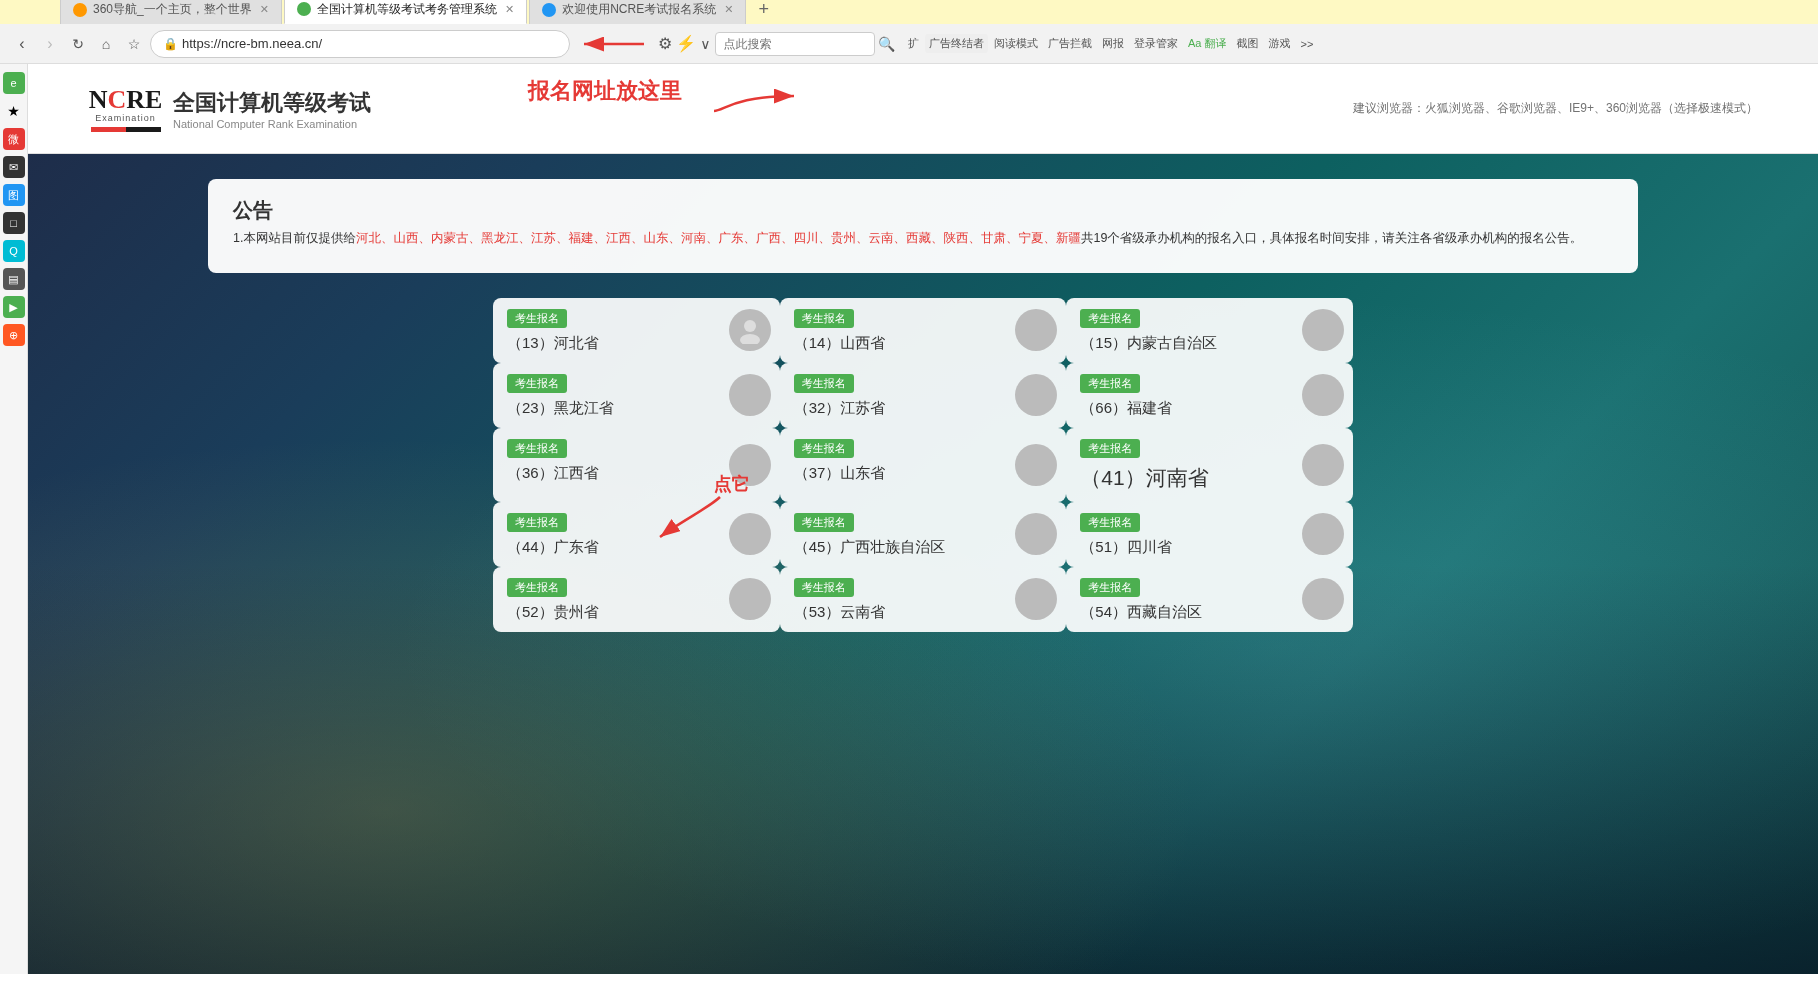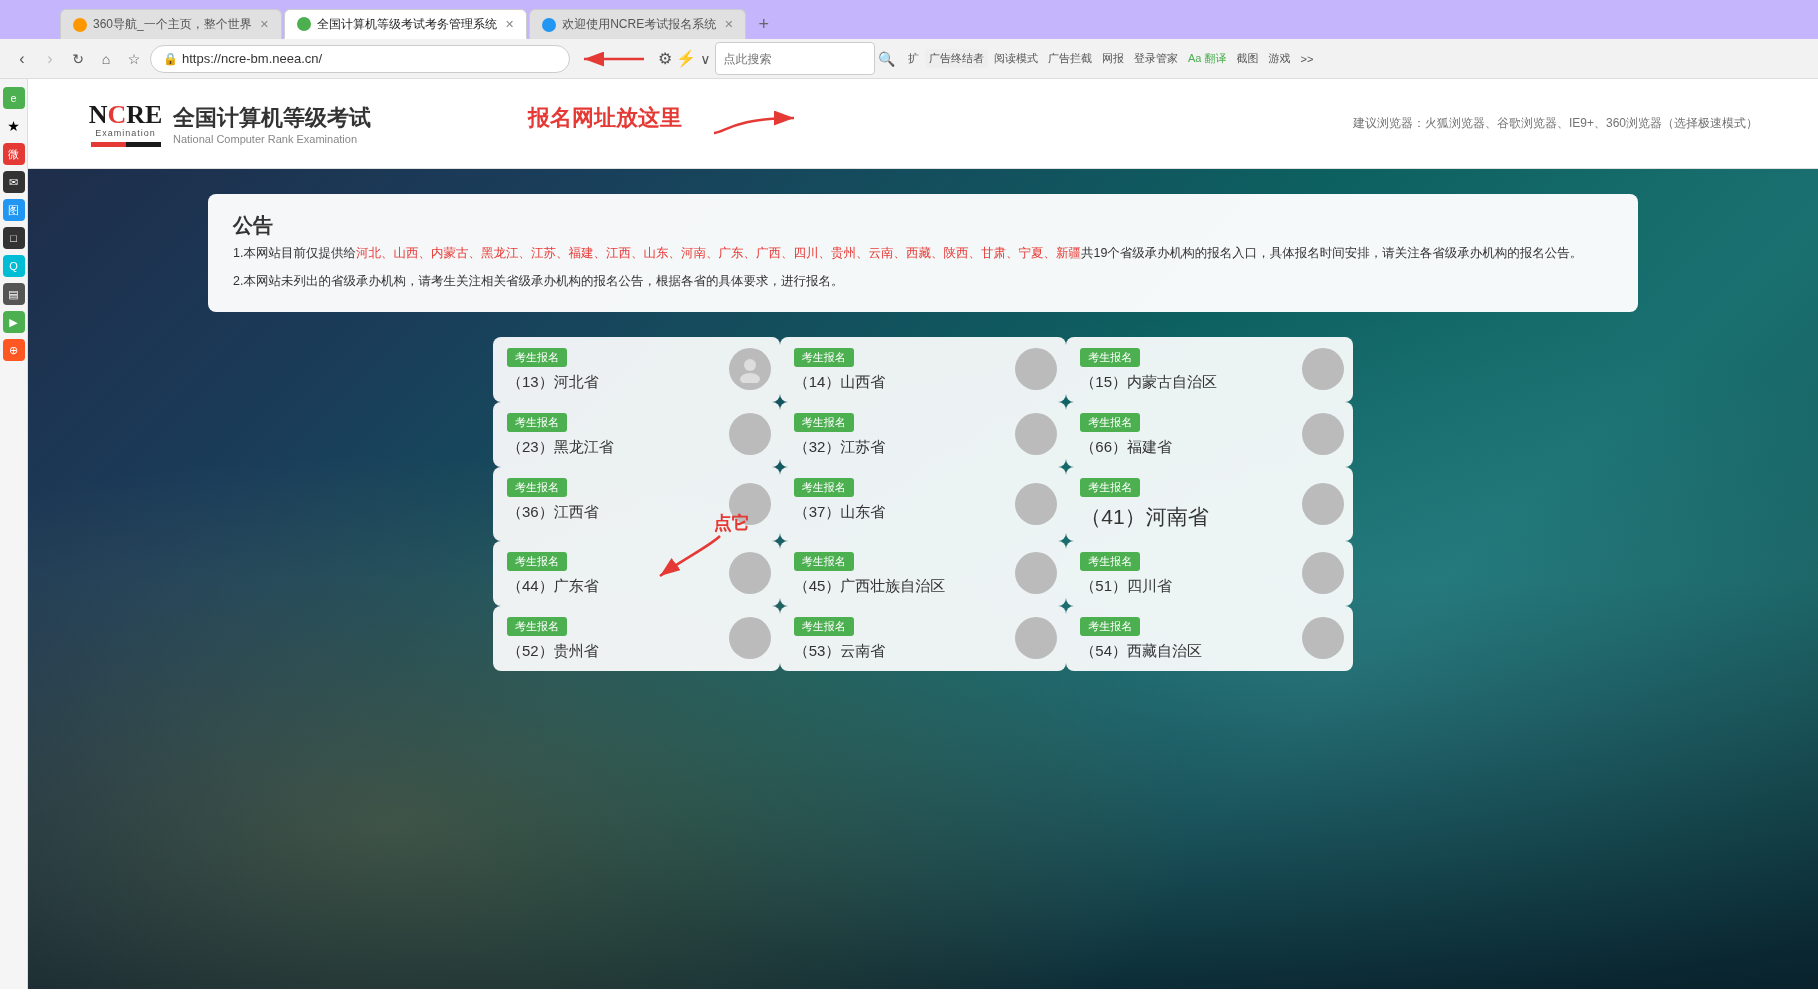--- a/index.html
+++ b/index.html
@@ -3,21 +3,21 @@
   <meta charset="utf-8">
   <style>
     * { margin: 0; padding: 0; box-sizing: border-box; }
     body { font-family: 'Microsoft YaHei', Arial, sans-serif; background: #fff; width: 1818px; min-height: 997px; overflow-x: hidden; }
   </style>
 </head>
 <body>
 
 <div>
 
-  <div style="display:flex; align-items:flex-end; background:#c4b5fd; height:39px; padding: 6px 0 0 60px;">
+  <div style="display:flex; align-items:flex-end; background:#fef9c3; height:24px; padding: 6px 0 0 60px;">
     <div style="display:flex;align-items:center;padding:0 12px;height:30px;border-radius:6px 6px 0 0;font-size:12px;color:#555;background:#e0e0e0;border:1px solid #ccc;border-bottom:none;margin-right:2px;max-width:240px;cursor:pointer;">
       <span style="width:14px;height:14px;border-radius:50%;background:#FF9800;margin-right:6px;flex-shrink:0;"></span>
       <span style="overflow:hidden;white-space:nowrap;text-overflow:ellipsis;">360导航_一个主页，整个世界</span>
       <span style="margin-left:8px;color:#888;font-size:11px;">✕</span>
     </div>
     <div style="display:flex;align-items:center;padding:0 12px;height:30px;border-radius:6px 6px 0 0;font-size:12px;color:#222;background:#fff;border:1px solid #ccc;border-bottom:1px solid #fff;margin-right:2px;max-width:260px;cursor:pointer;z-index:2;">
       <span style="width:14px;height:14px;border-radius:50%;background:#4CAF50;margin-right:6px;flex-shrink:0;"></span>
       <span style="overflow:hidden;white-space:nowrap;text-overflow:ellipsis;font-weight:500;">全国计算机等级考试考务管理系统</span>
       <span style="margin-left:8px;color:#888;font-size:11px;">✕</span>
     </div>
@@ -46,21 +46,21 @@
           <marker id="arrowhead" markerWidth="8" markerHeight="6" refX="8" refY="3" orient="auto">
             <polygon points="0 0, 8 3, 0 6" fill="#e53935"></polygon>
           </marker>
         </defs>
         <line x1="70" y1="15" x2="10" y2="15" stroke="#e53935" stroke-width="2.5" marker-end="url(#arrowhead)"></line>
       </svg>
     </div>
     <div style="font-size:16px;cursor:pointer;color:#555;">⚙</div>
     <div style="font-size:16px;cursor:pointer;color:#555;">⚡</div>
     <div style="font-size:14px;cursor:pointer;color:#555;">∨</div>
-    <input type="text" style="width: 160px; height: 33px; border: 1px solid rgb(204, 204, 204); border-radius: 4px; padding: 0px 8px; font-size: 12px;" placeholder="点此搜索">
+    <input type="text" style="width: 160px; height: 24px; border: 1px solid rgb(204, 204, 204); border-radius: 4px; padding: 0px 8px; font-size: 12px;" placeholder="点此搜索">
     <div style="font-size:14px;cursor:pointer;color:#555;">🔍</div>
     <div style="display:flex;align-items:center;gap:2px;margin-left:4px;">
       <span style="font-size:11px;padding:2px 4px;cursor:pointer;color:#555;">扩</span>
       <span style="font-size:11px;padding:2px 4px;cursor:pointer;color:#555;background:#eee;border-radius:3px;">广告终结者</span>
       <span style="font-size:11px;padding:2px 4px;cursor:pointer;color:#555;">阅读模式</span>
       <span style="font-size:11px;padding:2px 4px;cursor:pointer;color:#555;">广告拦截</span>
       <span style="font-size:11px;padding:2px 4px;cursor:pointer;color:#555;">网报</span>
       <span style="font-size:11px;padding:2px 4px;cursor:pointer;color:#555;">登录管家</span>
       <span style="font-size:11px;padding:2px 4px;cursor:pointer;color:#4CAF50;">Aa 翻译</span>
       <span style="font-size:11px;padding:2px 4px;cursor:pointer;color:#555;">截图</span>
@@ -100,21 +100,21 @@
           <div style="font-size:9px;color:#555;letter-spacing:1px;margin-top:-2px;">Examination</div>
 
           <div style="width:70px;height:5px;background:linear-gradient(to right,#e53935 50%,#1a1a1a 50%);margin-top:4px;"></div>
         </div>
         <div style="display:flex;flex-direction:column;">
           <span style="font-size:22px;font-weight:bold;color:#333;">全国计算机等级考试</span>
           <span style="font-size:11px;color:#888;">National Computer Rank Examination</span>
         </div>
       </div>
 
-      <div style="position:absolute;left:500px;top:19px;display:flex;align-items:center;gap:22px;">
+      <div style="position:absolute;left:500px;top:12px;display:flex;gap:22px;">
         <span style="color:#e53935;font-size:22px;font-weight:bold;">报名网址放这里</span>
         <svg width="100" height="40">
           <defs>
             <marker id="arrowhead2" markerWidth="8" markerHeight="6" refX="8" refY="3" orient="auto">
               <polygon points="0 0, 8 3, 0 6" fill="#e53935"></polygon>
             </marker>
           </defs>
           <path d="M 10 35 C 20 35 30 20 90 20" stroke="#e53935" stroke-width="2.5" fill="none" marker-end="url(#arrowhead2)"></path>
         </svg>
       </div>
@@ -130,21 +130,20 @@
 
       <div style="position:absolute;top:0;left:0;right:0;bottom:0;background:radial-gradient(ellipse at 20% 80%,rgba(180,150,80,0.3) 0%,transparent 40%),radial-gradient(ellipse at 70% 60%,rgba(100,180,200,0.2) 0%,transparent 50%);"></div>
 
       <div style="position:relative;z-index:2;padding:25px 180px;">
 
         <div style="background:rgba(255,255,255,0.96);border-radius:8px;padding:18px 25px;margin-bottom:25px;">
           <div style="font-size:20px;font-weight:bold;color:#333;margin-bottom:3px;">公告</div>
           <div style="font-size:12.5px;color:#333;line-height:1.9;margin-bottom:4px;">
             <span>1.本网站目前仅提供给</span><span style="color:#e53935;">河北、山西、内蒙古、黑龙江、江苏、福建、江西、山东、河南、广东、广西、四川、贵州、云南、西藏、陕西、甘肃、宁夏、新疆</span><span>共19个省级承办机构的报名入口，具体报名时间安排，请关注各省级承办机构的报名公告。</span>
           </div>
-          <div style="font-size:12.5px;color:#333;line-height:1.9;">2.本网站未列出的省级承办机构，请考生关注相关省级承办机构的报名公告，根据各省的具体要求，进行报名。</div>
         </div>
 
         <div style="display:grid;grid-template-columns:repeat(3,1fr);max-width:860px;margin:0 auto;position:relative;">
 
           <div style="background:rgba(255,255,255,0.92);border-radius:8px;overflow:hidden;display:flex;cursor:pointer;">
             <div style="flex:1;padding:10px 14px;">
               <div style="background:#4CAF50;color:#fff;font-size:11px;padding:2px 8px;border-radius:3px;display:inline-block;margin-bottom:6px;">考生报名</div>
               <div style="font-size:15px;color:#333;font-weight:500;">（13）河北省</div>
             </div>
             <div style="width:60px;display:flex;align-items:center;justify-content:center;">

